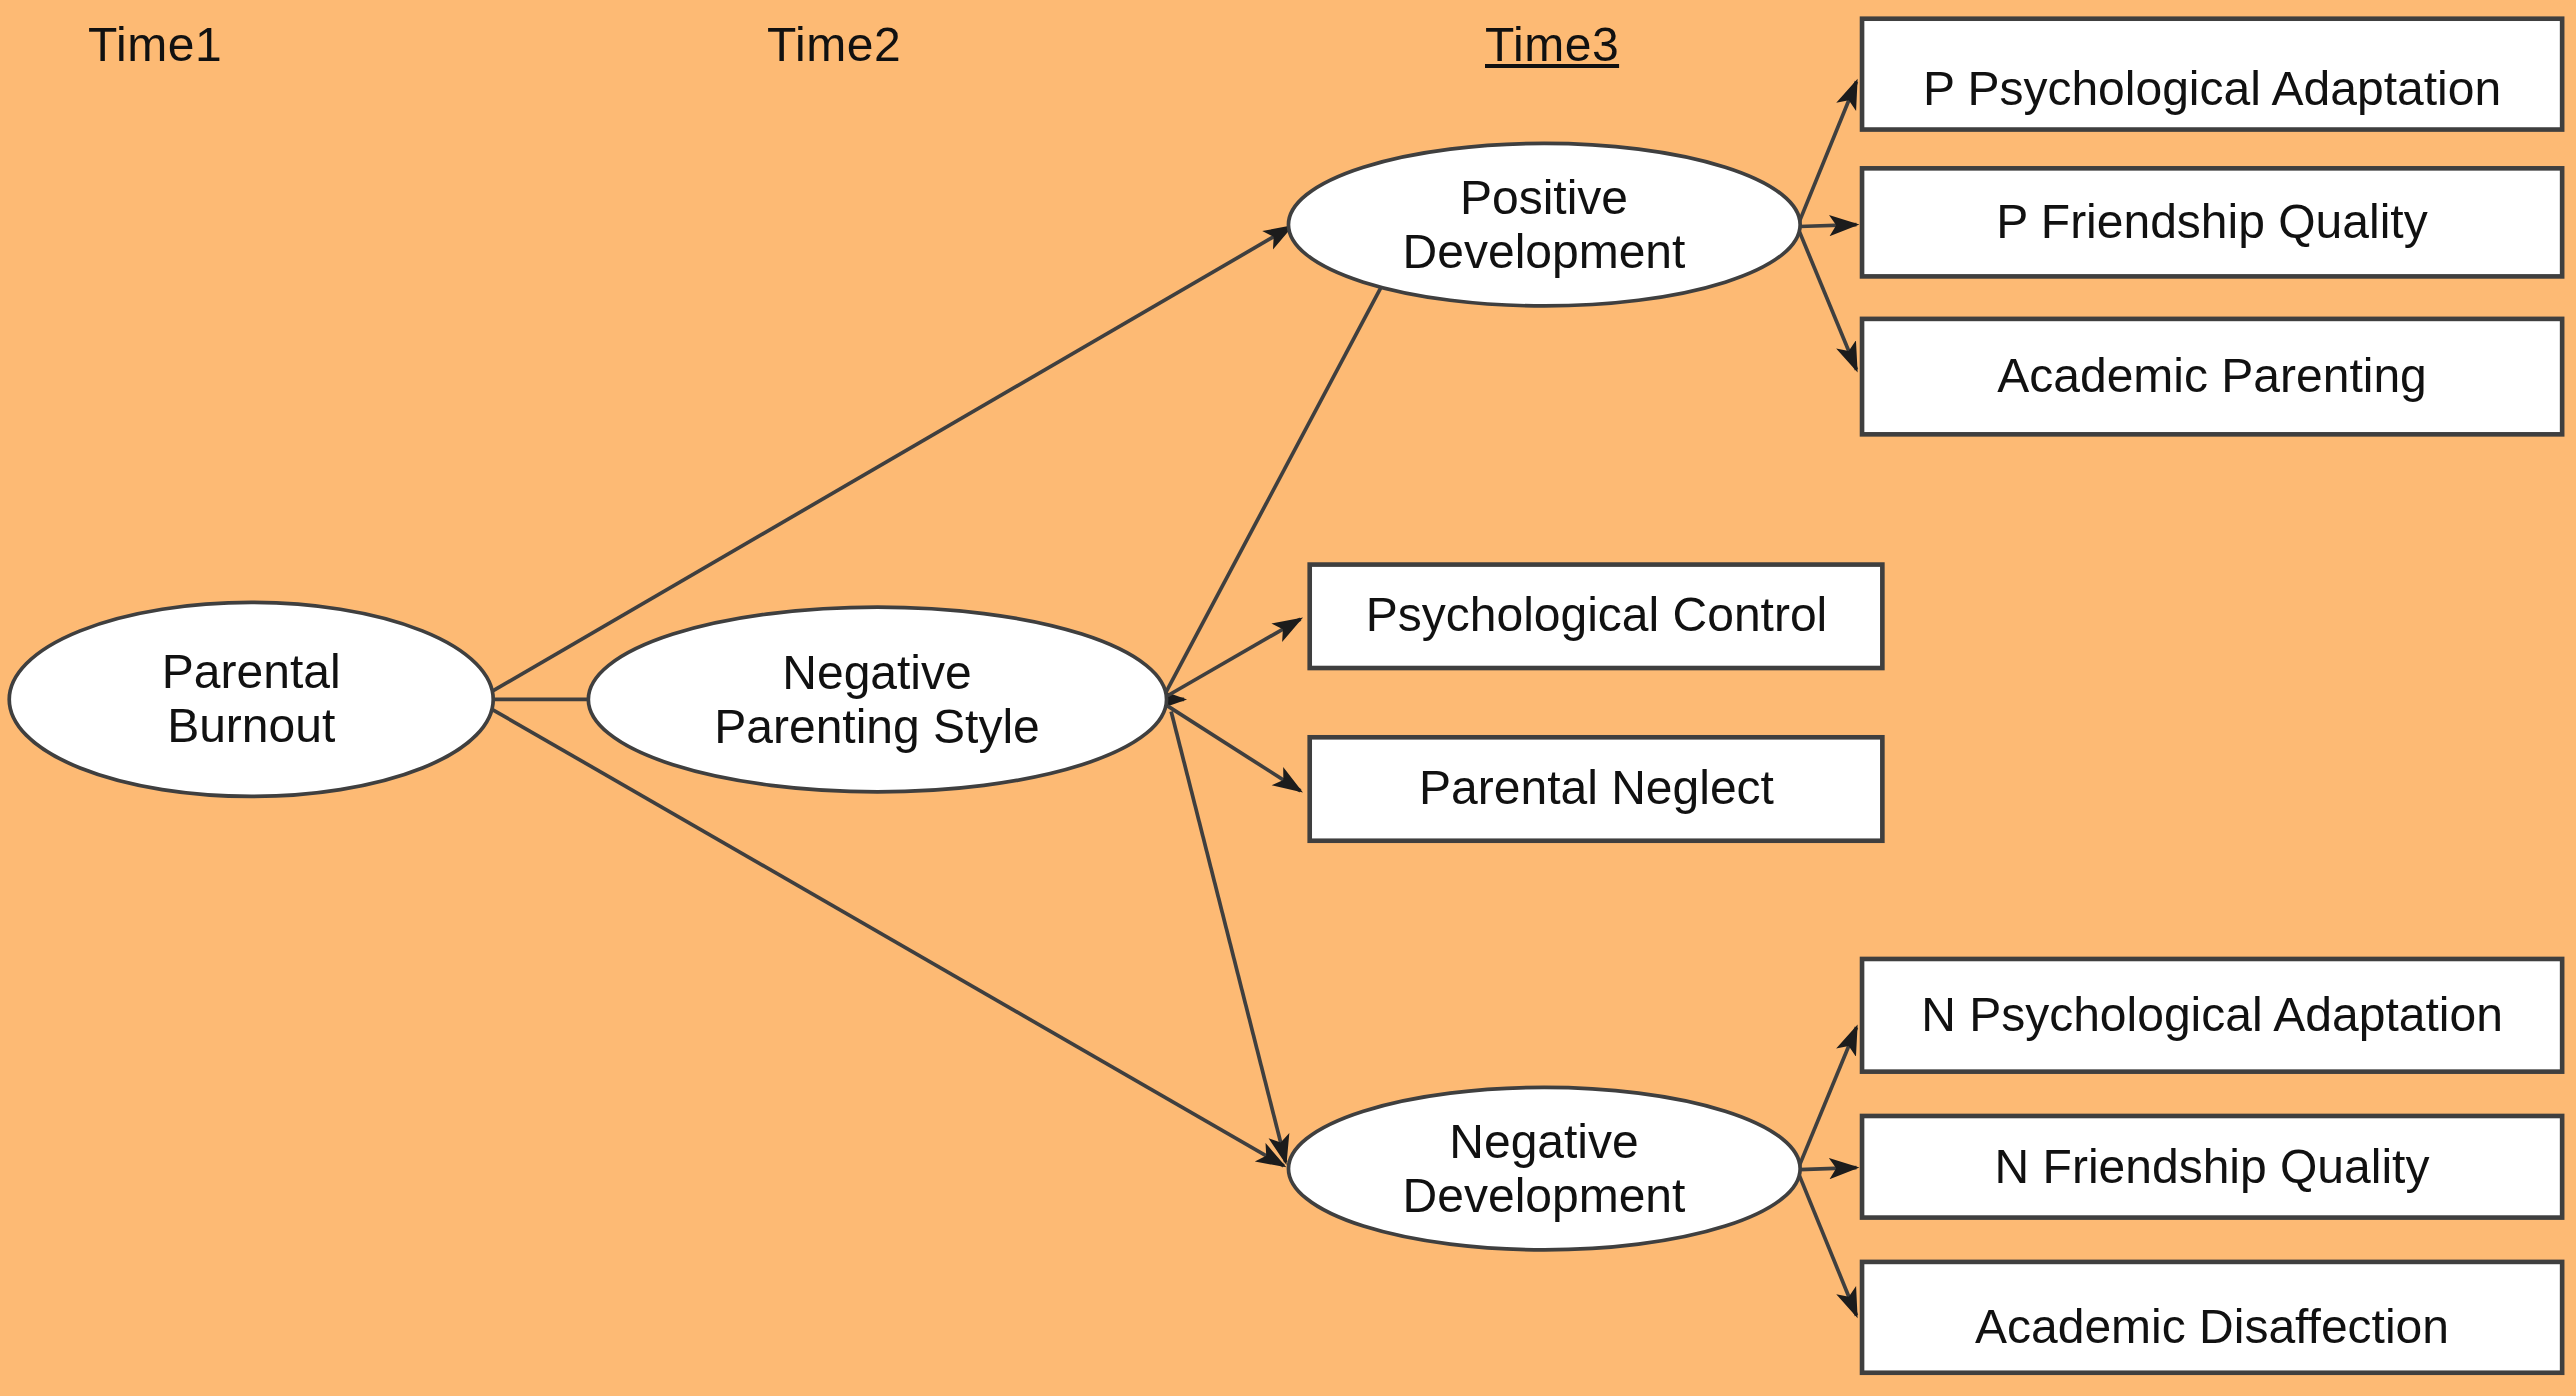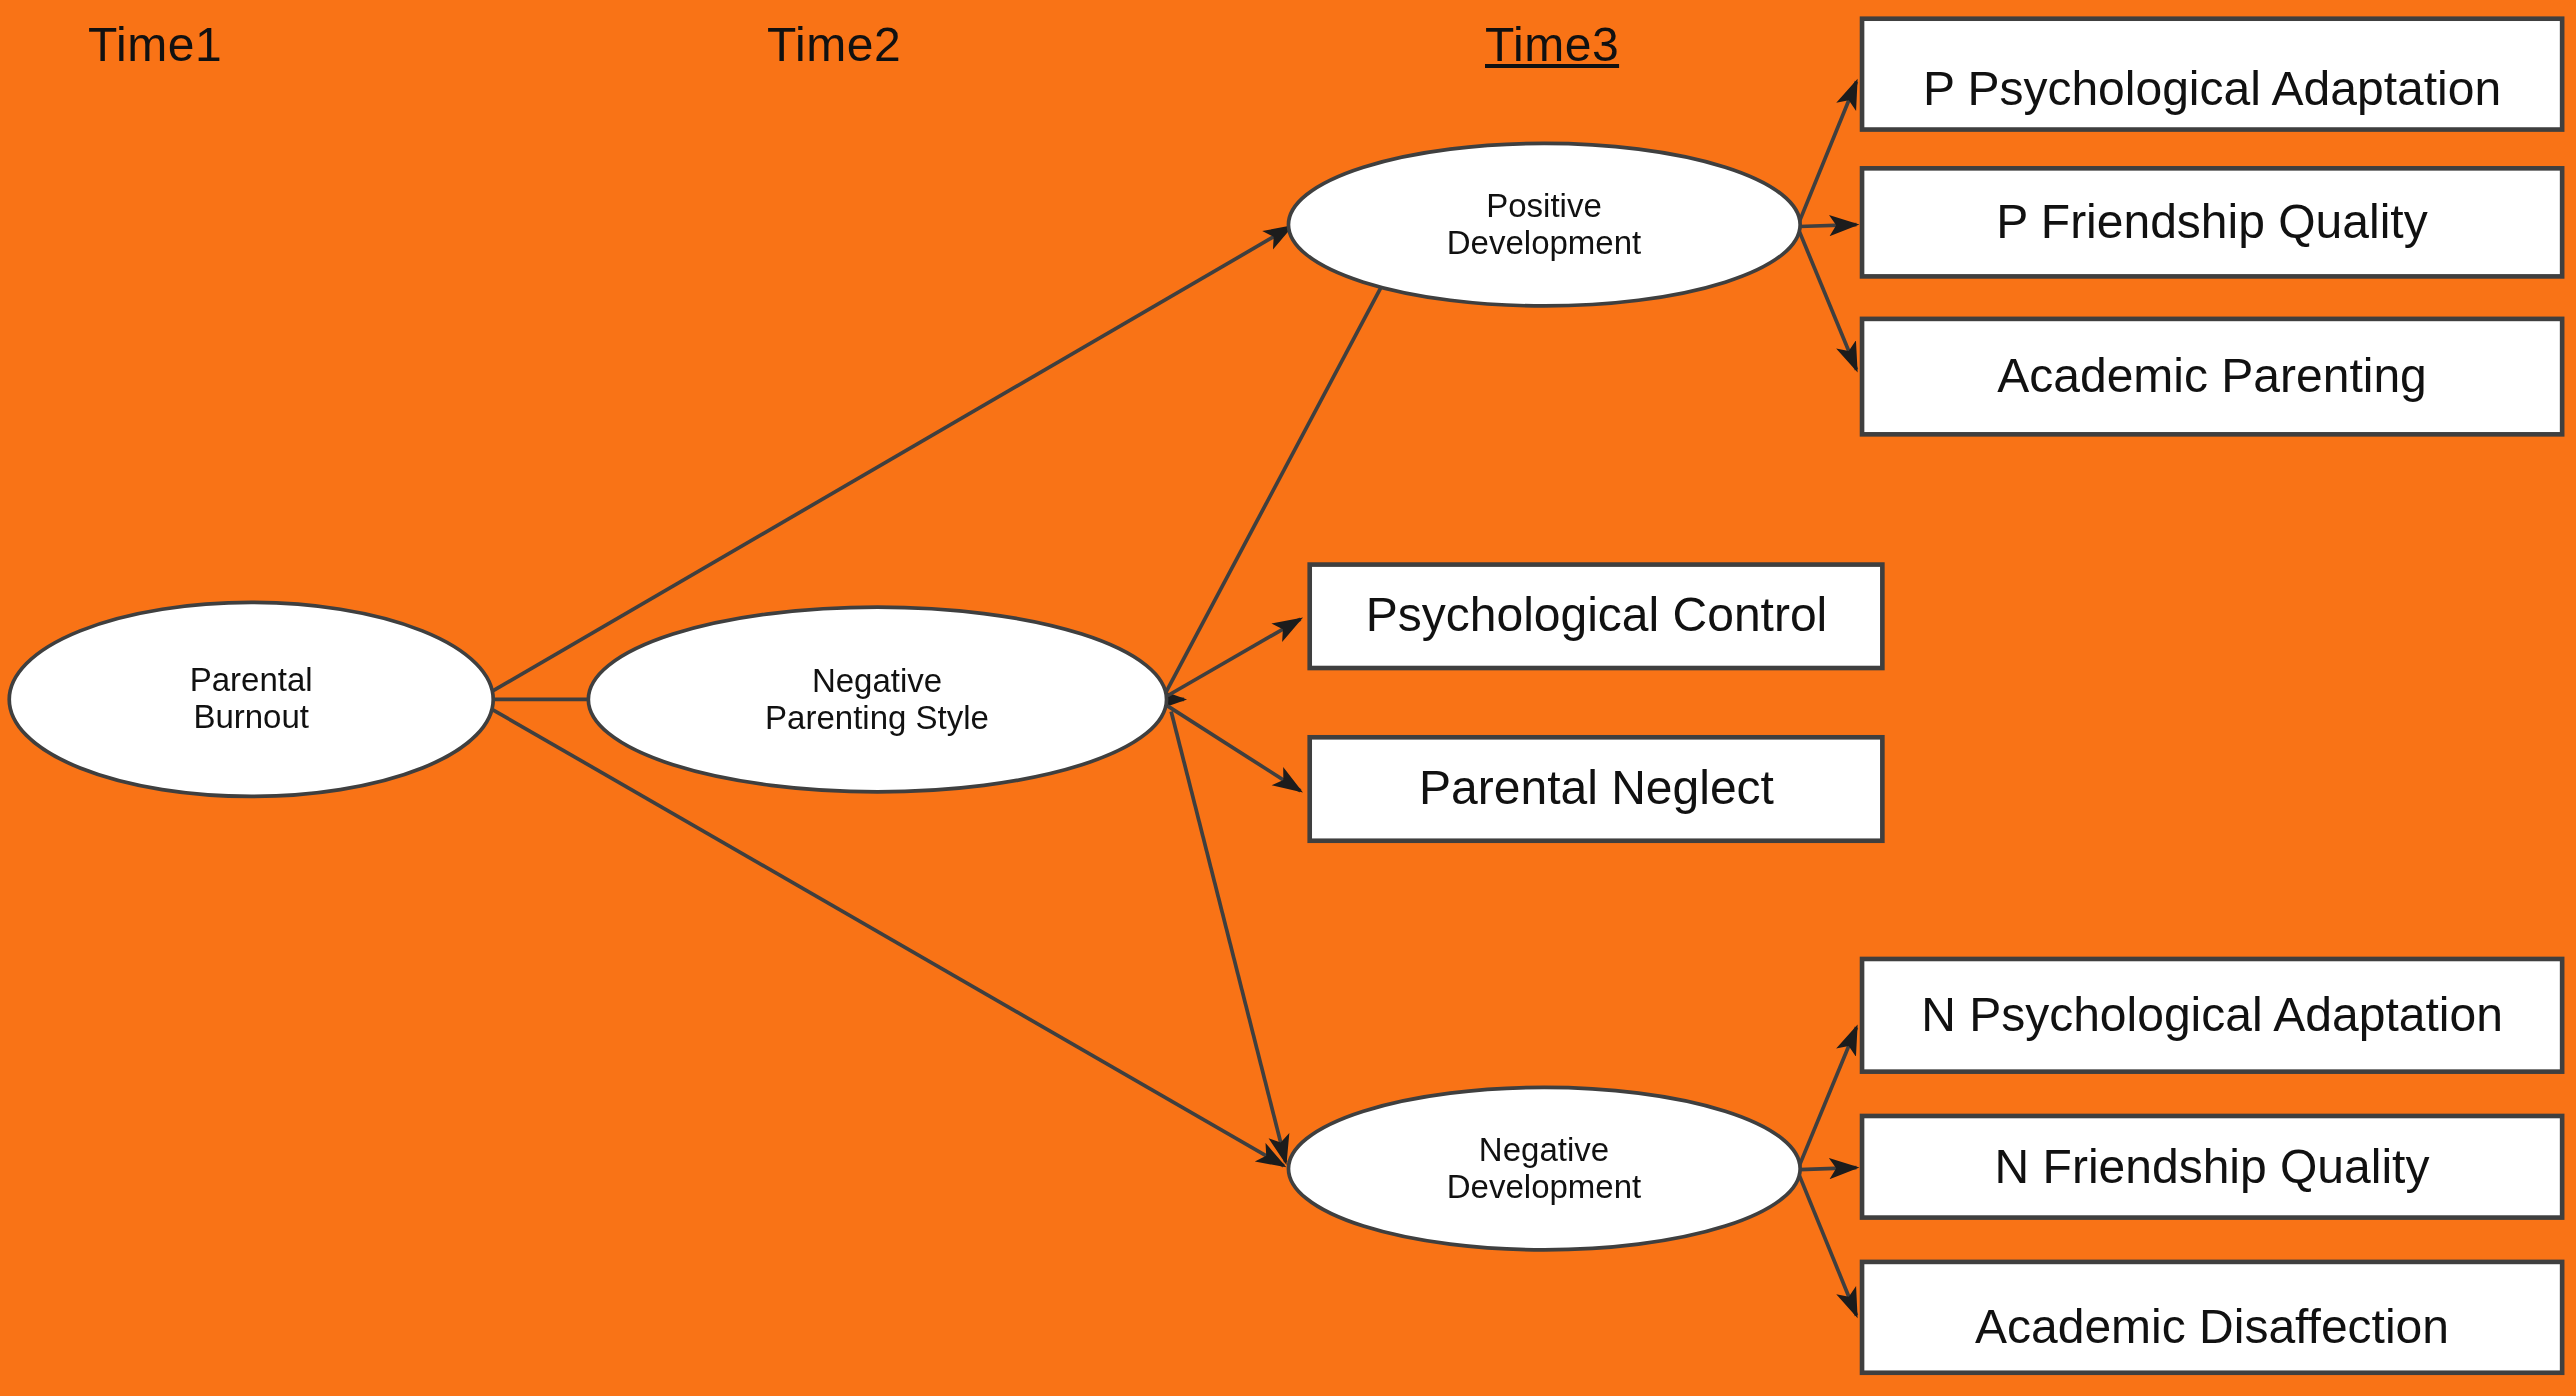--- a/index.html
+++ b/index.html
@@ -1,22 +1,22 @@
 <!DOCTYPE html>
 <html style="font-size:14.8px"><head>
 <meta charset="utf-8">
 <style>
   html,body{margin:0;padding:0;background:#ffffff;}
   body{font-family:"Liberation Sans",sans-serif;}
-  #stage{position:relative;width:2576px;height:1397px;background:#f97316;overflow:hidden;}
+  #stage{position:relative;width:2576px;height:1397px;background:#fdba74;overflow:hidden;}
   svg.layer{position:absolute;left:0;top:0;width:2576px;height:1397px;}
   .time-label{position:absolute;font-size:48px;color:#111111;white-space:nowrap;letter-spacing:0.5px;}
   .node-text{
     position:absolute;display:flex;align-items:center;justify-content:center;
-    text-align:center;color:#111111;font-size:33px;line-height:1.12;
+    text-align:center;color:#111111;font-size:48px;line-height:1.12;
     pointer-events:none;white-space:pre-line;
   }
   .box-text{
     position:absolute;display:flex;align-items:center;justify-content:center;
     text-align:center;color:#111111;font-size:48px;line-height:1.1;white-space:nowrap;
   }
 </style>
 </head>
 <body>
 

